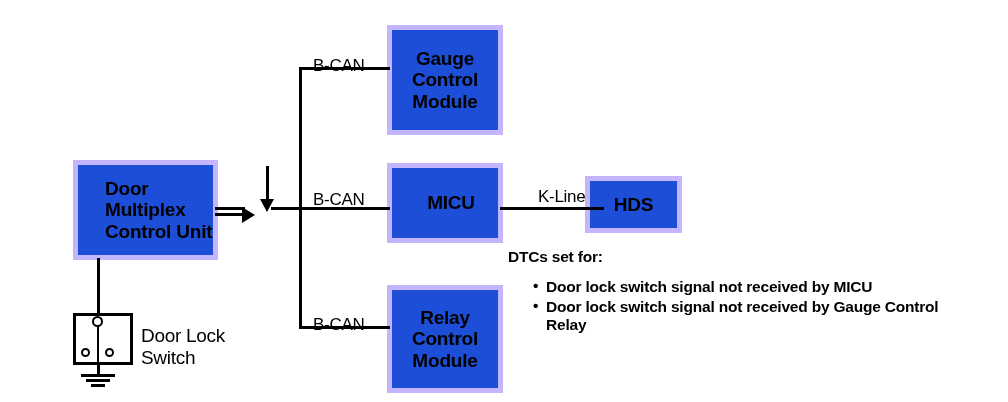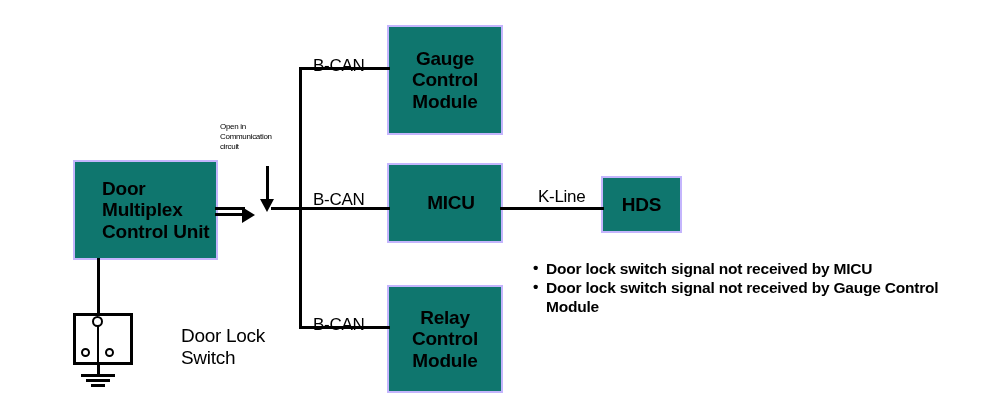--- a/index.html
+++ b/index.html
@@ -12,22 +12,22 @@
     width: 1008px;
     height: 402px;
     background: #ffffff;
     overflow: hidden;
     font-family: "Liberation Sans", sans-serif;
     color: #000000;
   }
   .box {
     position: absolute;
     box-sizing: border-box;
-    border: 2px solid #c4b5fd;
-    background: #0f766e;
+    border: 5px solid #c4b5fd;
+    background: #1d4ed8;
     display: flex;
     align-items: center;
     justify-content: center;
     text-align: center;
     font-weight: bold;
     line-height: 1.12;
     white-space: pre-line;
     letter-spacing: -0.2px;
   }
   .line {
@@ -42,21 +42,21 @@
     white-space: pre-line;
     letter-spacing: -0.3px;
   }
   
   #box-dmcu   { left: 73px;  top: 160px; width: 145px; height: 100px;
                 justify-content: flex-start; text-align: left;
                 padding-left: 27px; font-size: 19px; }
   #box-gauge  { left: 387px; top: 25px;  width: 116px; height: 110px; font-size: 19px; }
   #box-micu   { left: 387px; top: 163px; width: 116px; height: 80px;  font-size: 19px; padding-left: 12px; }
   #box-relay  { left: 387px; top: 285px; width: 116px; height: 108px; font-size: 19px; }
-  #box-hds    { left: 601px; top: 176px; width: 81px;  height: 57px;  font-size: 19px; }
+  #box-hds    { left: 585px; top: 176px; width: 97px;  height: 57px;  font-size: 19px; }
 
   
   #trunk            { left: 299px; top: 67px;  height: 262px; }
   #branch-gauge     { left: 299px; top: 67px;  width: 91px; }
   #branch-micu      { left: 271px; top: 207px; width: 119px; }
   #branch-relay     { left: 299px; top: 326px; width: 91px; }
 
   
   #dmcu-stub        { left: 215px; top: 207px; width: 30px; }
   #dmcu-arrow-shaft { left: 215px; top: 213px; width: 28px; }
@@ -98,21 +98,21 @@
   #sw-node-top  { left: 92px;  top: 316px; width: 11px; height: 11px; }
   #sw-node-bl   { left: 81px;  top: 348px; width: 9px;  height: 9px; }
   #sw-node-br   { left: 105px; top: 348px; width: 9px;  height: 9px; }
   #sw-wiper     { left: 97px;  top: 325px; width: 2px; height: 40px; background: #000; position: absolute; }
   #sw-gnd-wire  { left: 97px;  top: 363px; height: 12px; }
   .gnd { position: absolute; background: #000000; height: 3px; }
   #gnd1 { left: 81px; top: 374px; width: 34px; }
   #gnd2 { left: 86px; top: 379px; width: 24px; }
   #gnd3 { left: 91px; top: 384px; width: 14px; }
 
-  #lbl-switch { left: 141px; top: 325px; font-size: 19px; line-height: 1.15; margin-left: 40px; }
+  #lbl-switch { left: 141px; top: 325px; font-size: 19px; line-height: 1.15; }
 
   
   #dtc-block { position: absolute; left: 508px; top: 248px; width: 470px;
                font-size: 15.5px; font-weight: bold; line-height: 1.19;
                letter-spacing: -0.2px; }
   #dtc-title { margin: 0 0 1px 0; }
   #dtc-list  { list-style: none; margin: 12px; padding: 0 0 0 13px; }
   #dtc-list li { position: relative; padding-left: 13px; margin-bottom: 1px; }
   #dtc-list li::before {
     content: "\2022"; position: absolute; left: 0; top: -1px;
@@ -140,23 +140,20 @@
 
   <div class="line vline" id="trunk"></div>
   <div class="line hline" id="branch-gauge"></div>
   <div class="line hline" id="branch-micu"></div>
   <div class="line hline" id="branch-relay"></div>
 
   <div class="line hline" id="dmcu-stub"></div>
   <div class="line hline" id="dmcu-arrow-shaft"></div>
   <div id="dmcu-arrow-head"></div>
 
-  <div class="lbl" id="open-note">Open in
-Communication
-circuit</div>
   <div class="line vline" id="open-arrow-shaft"></div>
   <div id="open-arrow-head"></div>
 
   <div class="lbl" id="lbl-bcan-gauge">B-CAN</div>
   <div class="lbl" id="lbl-bcan-micu">B-CAN</div>
   <div class="lbl" id="lbl-bcan-relay">B-CAN</div>
 
   <div class="line hline" id="kline-wire"></div>
   <div class="lbl" id="lbl-kline">K-Line</div>
 
@@ -167,19 +164,20 @@
   <div class="sw-node" id="sw-node-bl"></div>
   <div class="sw-node" id="sw-node-br"></div>
   <div class="line vline" id="sw-gnd-wire"></div>
   <div class="gnd" id="gnd1"></div>
   <div class="gnd" id="gnd2"></div>
   <div class="gnd" id="gnd3"></div>
   <div class="lbl" id="lbl-switch">Door Lock
 Switch</div>
 
   <div id="dtc-block">
+    <div id="dtc-title">DTCs set for:</div>
     <ul id="dtc-list">
       <li>Door lock switch signal not received by MICU</li>
-      <li>Door lock switch signal not received by Gauge Control Module</li>
+      <li>Door lock switch signal not received by Gauge Control Relay</li>
     </ul>
   </div>
 
 </div>
 
 </body></html>

